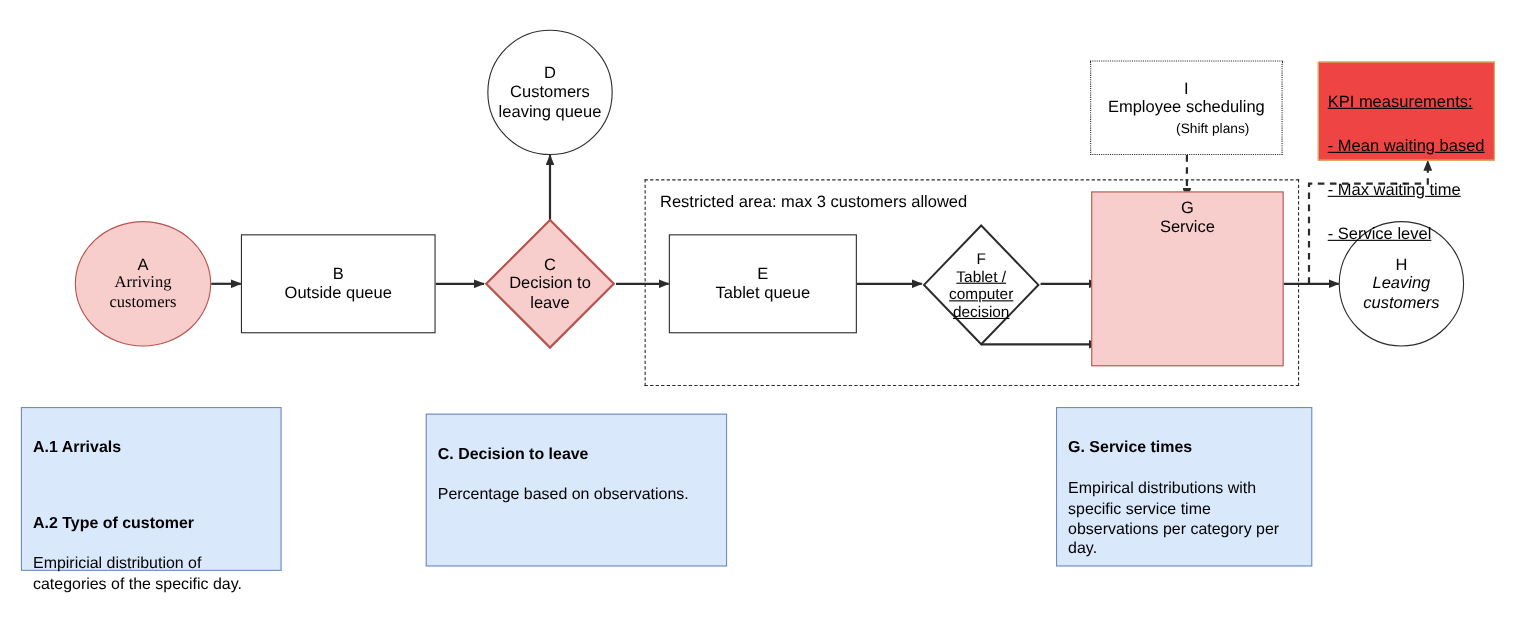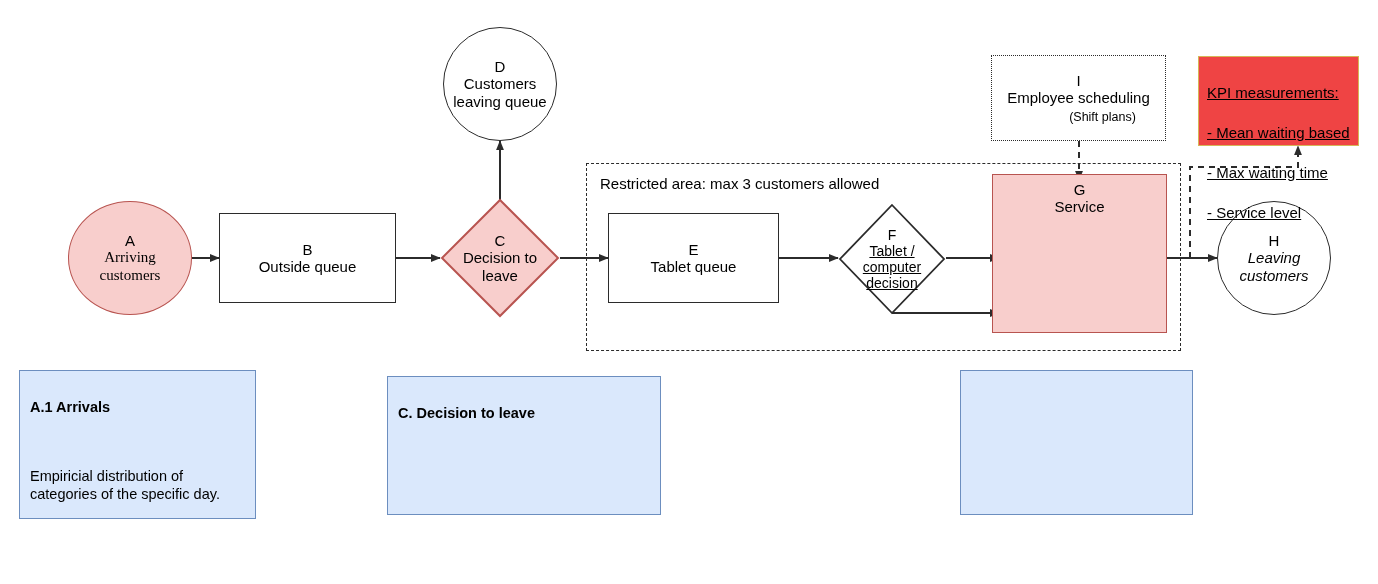--- a/index.html
+++ b/index.html
@@ -234,23 +234,27 @@
   <div class="note yellow" style="left:1198px; top:56px; width:161px; height:90px;">
     <span class="note-line">KPI measurements:</span>
     <span class="note-line">- Mean waiting based</span>
     <span class="note-line">- Max waiting time</span>
     <span class="note-line">- Service level</span>
   </div>
 
   <div class="note blue" style="left:19px; top:370px; width:237px; height:149px;">
     <span class="hdr note-line">A.1 Arrivals</span>
     <span class="gap"></span>
+    <span class="hdr note-line">A.2 Type of customer</span>
     <span class="note-line">Empiricial distribution of categories of the specific day.</span>
   </div>
 
   <div class="note blue" style="left:387px; top:376px; width:274px; height:139px;">
     <span class="hdr note-line">C. Decision to leave</span>
+    <span class="note-line">Percentage based on observations.</span>
   </div>
 
   <div class="note blue" style="left:960px; top:370px; width:233px; height:145px;">
+    <span class="hdr note-line">G. Service times</span>
+    <span class="note-line">Empirical distributions with specific service time observations per category per day.</span>
   </div>
 
 </div>
 
 </body></html>

